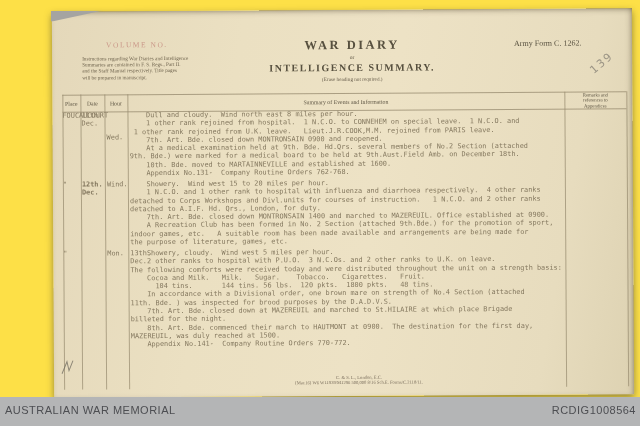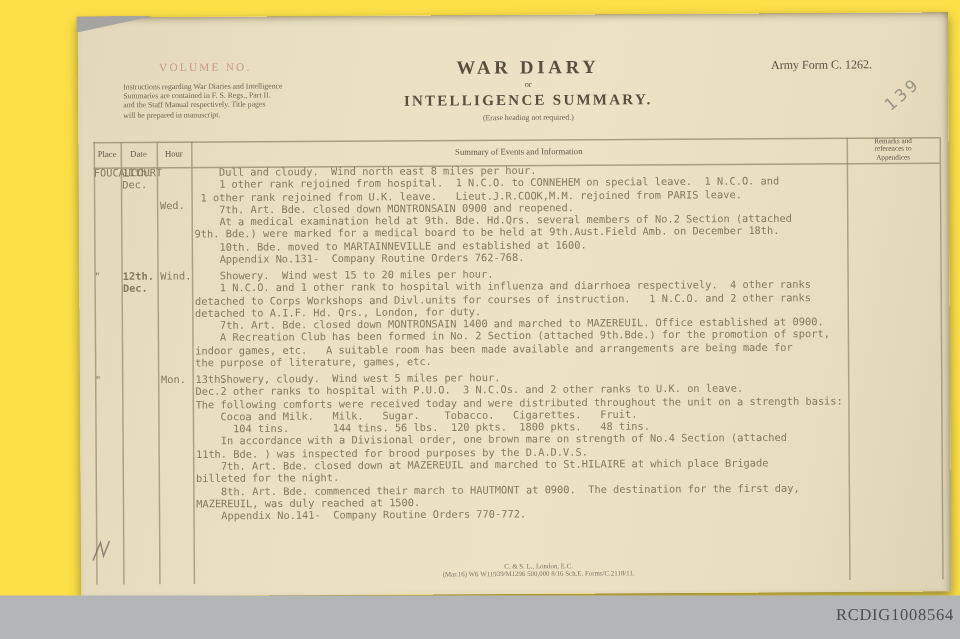--- a/index.html
+++ b/index.html
@@ -13,21 +13,21 @@
     position:absolute; left:0; bottom:0; width:640px; height:29px;
     background:#b4b5b6;
   }
   .awm-bar .bar-left{
     position:absolute; left:5px; top:7px;
     font-family:"Liberation Sans", sans-serif; font-size:11px; letter-spacing:.5px;
     color:#4d4e52;
   }
   .awm-bar .bar-right{
     position:absolute; right:4px; top:7px;
-    font-family:Liberation Serif, serif; font-size:11px; letter-spacing:.5px;
+    font-family:Liberation Sans, sans-serif; font-size:11px; letter-spacing:.5px;
     color:#4d4e52;
   }
   
   .paper{
     position:absolute; left:53px; top:10px; width:580px; height:386px;
     background:linear-gradient(100deg,#e4d8ba 0%,#ebe0c2 30%,#ede2c5 55%,#e7dcbe 85%,#ddd2b2 100%);
     box-shadow:0 3px 7px rgba(40,40,40,.5), inset 0 4px 6px -4px rgba(60,50,30,.55), inset -4px 0 6px -4px rgba(60,50,30,.5);
     transform:rotate(-.35deg);
   }
   .corner-tear{
@@ -171,16 +171,17 @@
         <div>C. &amp; S. L., London, E.C.</div>
         <div>(Mar.16) W6 W11939/M1296 500,000 8/16 Sch.E. Forms/C.2118/11.</div>
       </div>
 
     <svg class="pencil-mark" width="18" height="20" viewBox="0 0 18 20">
       <path d="M2 16 L7 4 L9 13 L13 3" fill="none" stroke="#6f6a5f" stroke-width="1"></path>
     </svg>
   </div>
 
   <div class="awm-bar">
+    <div class="bar-left">AUSTRALIAN WAR MEMORIAL</div>
     <div class="bar-right">RCDIG1008564</div>
   </div>
 
 </div>
 
 </body></html>

